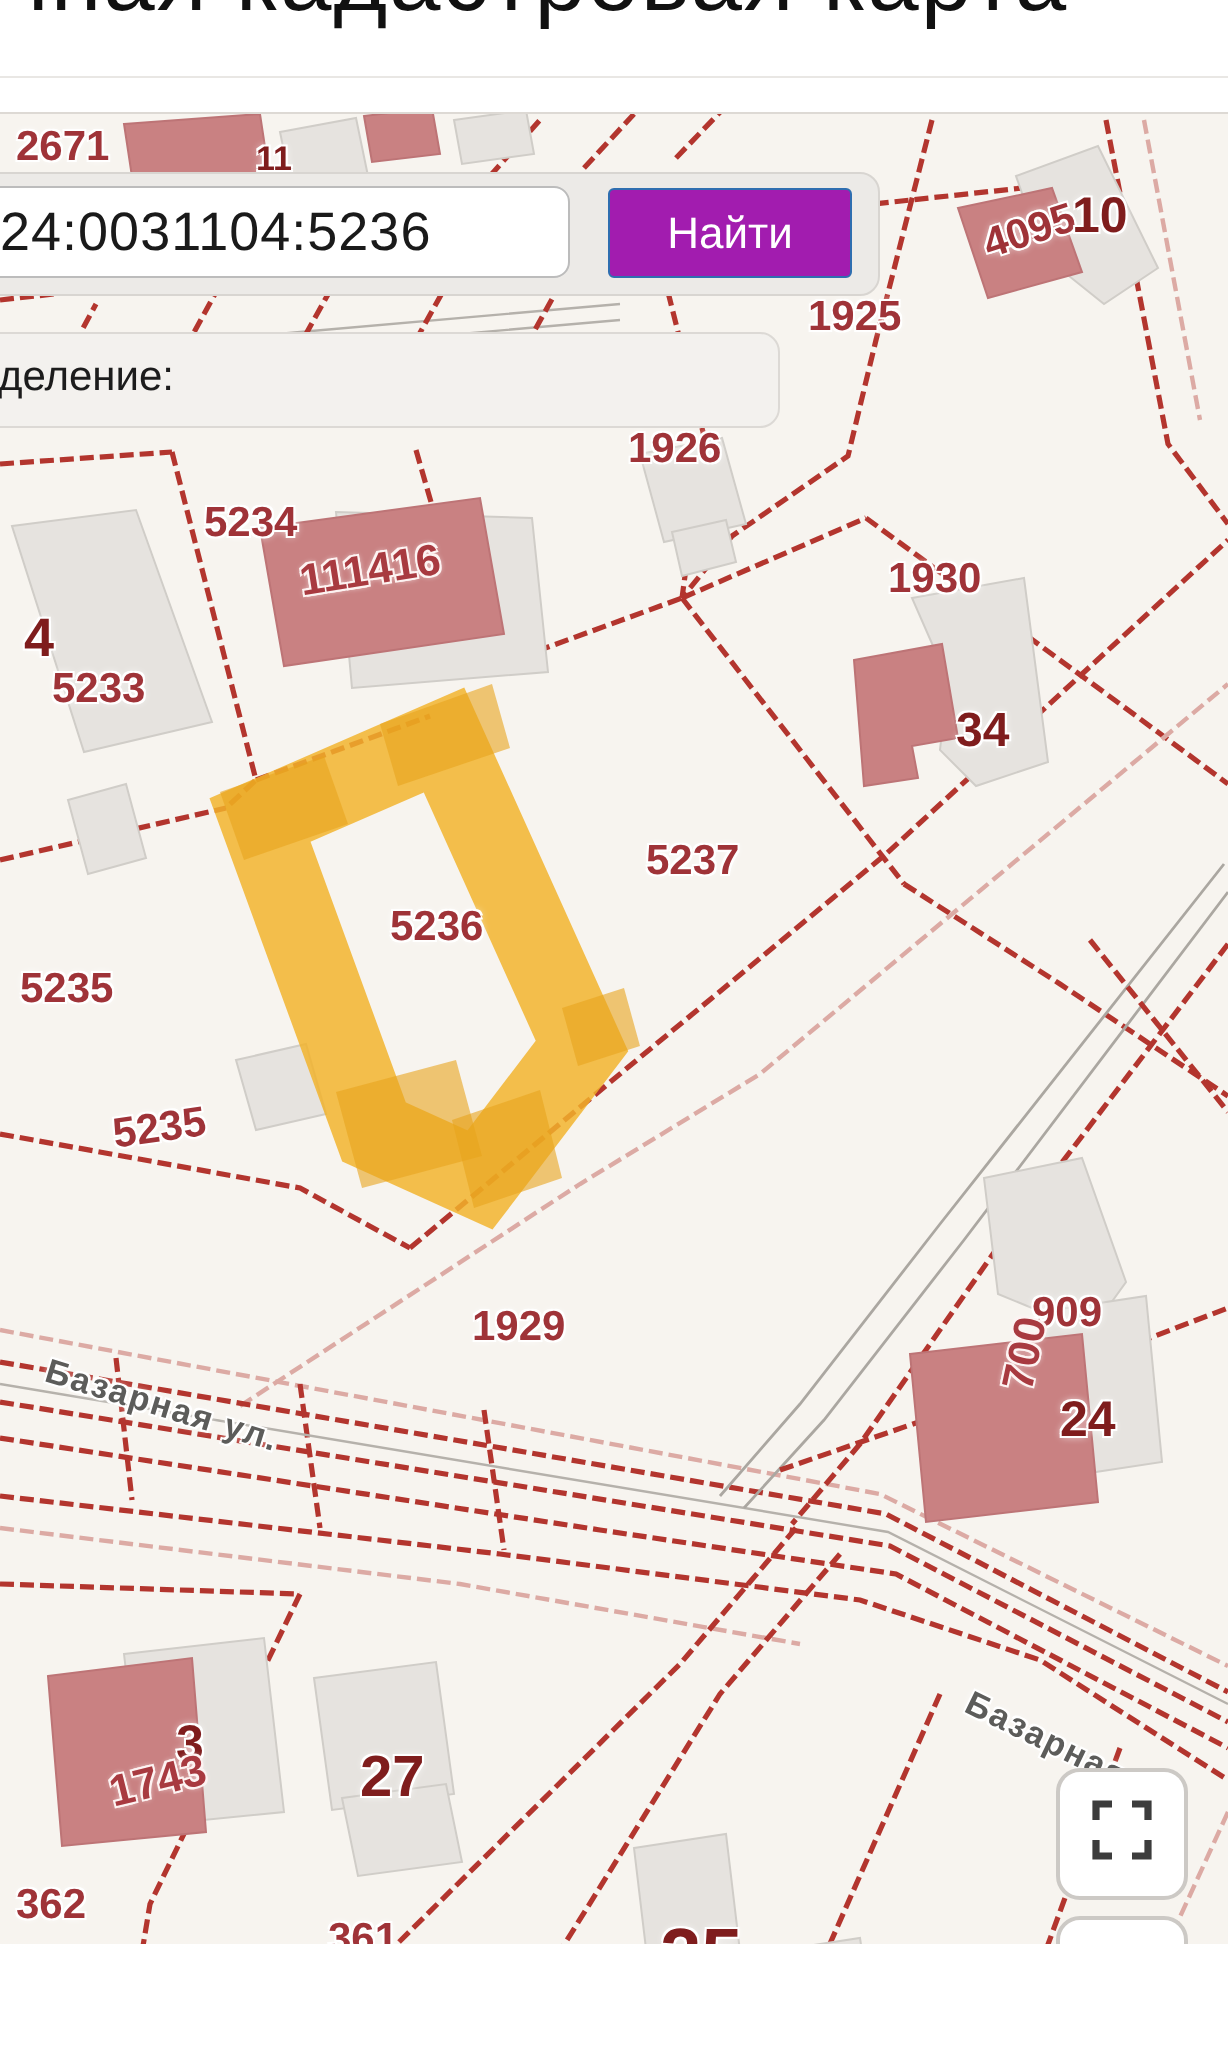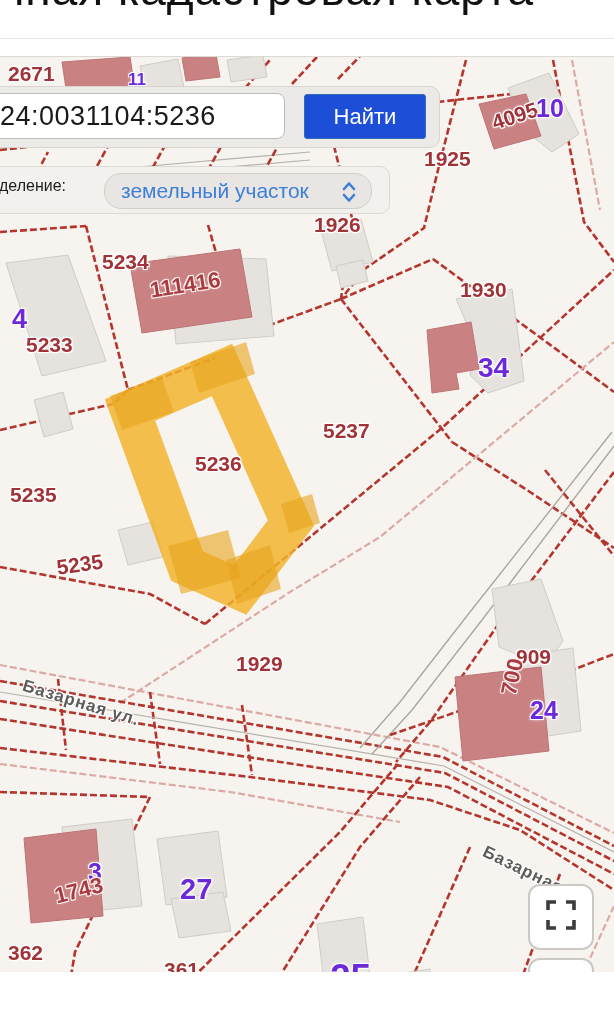--- a/index.html
+++ b/index.html
@@ -25,41 +25,41 @@
   .o{fill:#e8a41c;opacity:.6;}
   .sel{fill:none;stroke:#f2b32b;stroke-width:40;opacity:.84;stroke-linejoin:miter;stroke-linecap:square;}
 
   
   #labels{position:absolute;inset:0;z-index:2;pointer-events:none;}
   .lb{position:absolute;font-weight:700;white-space:nowrap;transform-origin:left top;
       text-shadow:-1px -1px 0 #fff,1px -1px 0 #fff,-1px 1px 0 #fff,1px 1px 0 #fff,0 0 4px #fff;}
   .lb.r{color:#9f3338;font-size:21px;}
   .lb.e{color:#a83a40;font-size:22px;
         text-shadow:-1px -1px 0 #fdf3f2,1px -1px 0 #fdf3f2,-1px 1px 0 #fdf3f2,1px 1px 0 #fdf3f2,0 0 3px #fff;}
-  .lb.g{color:#6d28d9;font-size:25px;}
+  .lb.g{color:#7f1d1d;font-size:25px;}
   .lb.s{color:#5c5c5a;font-size:17px;font-weight:600;letter-spacing:1px;}
 
   
   .wm{position:absolute;left:150px;top:448px;width:310px;text-align:center;z-index:3;pointer-events:none;}
   .wm-line1{font-size:10px;letter-spacing:2.5px;color:rgba(140,146,155,.8);font-weight:600;}
   .wm-logo{font-size:62px;font-weight:700;line-height:60px;color:rgba(253,253,255,.92);
            text-shadow:0 0 1px rgba(150,150,158,.55),0 0 6px rgba(170,170,178,.35);}
 
   
   .search-panel{position:absolute;left:-24px;top:86px;width:462px;height:60px;background:#eceae7;
                 border:1px solid #d8d5d1;border-radius:10px;z-index:7;}
   .search-input{position:absolute;left:8px;top:6px;width:300px;height:46px;background:#fff;
                 border:1px solid #bcbcbc;border-radius:8px;font-size:27px;color:#1a1a1a;
                 padding:0 6px 0 14px;font-family:inherit;letter-spacing:.5px;box-sizing:border-box;}
-  .search-btn{position:absolute;left:327px;top:7px;width:122px;height:45px;background:#1d4ed8;
+  .search-btn{position:absolute;left:327px;top:7px;width:122px;height:45px;background:#a21caf;
               border:1px solid #2f6eb0;border-radius:3px;color:#fff;font-size:22px;
               font-family:inherit;cursor:pointer;}
   .filter-panel{position:absolute;left:-24px;top:166px;width:412px;height:46px;background:#f3f1ee;
                 border:1px solid #dcd9d5;border-radius:10px;z-index:7;}
-  .filter-label{position:absolute;left:22px;top:10px;font-size:16px;color:#1c1c1c;}
+  .filter-label{position:absolute;left:22px;top:10px;font-size:21px;color:#1c1c1c;}
   .filter-pill{position:absolute;left:127px;top:6px;width:266px;height:34px;background:#e8e5e2;
                border:1px solid #d2cfcb;border-radius:17px;display:flex;align-items:center;cursor:pointer;}
   .filter-value{margin-left:16px;font-size:21px;color:#3c7fd8;}
   .filter-chevron{position:absolute;right:14px;top:7px;}
 
   
   .ctl{position:absolute;width:62px;height:62px;background:#fff;border:2px solid #ccc9c5;
        border-radius:12px;z-index:7;display:flex;align-items:center;justify-content:center;cursor:pointer;}
   .ctl-full{left:528px;top:884px;}
   .ctl-zoom{left:528px;top:958px;font-size:42px;font-weight:400;color:#111;line-height:0;}
@@ -161,30 +161,30 @@
         <polygon points="190,362 246,342 255,374 199,393" class="o"></polygon>
         <polygon points="168,546 228,530 241,578 181,594" class="o"></polygon>
         <polygon points="226,560 270,545 281,589 237,604" class="o"></polygon>
         <polygon points="281,504 312,494 320,523 289,533" class="o"></polygon>
       </g>
   </svg>
 
   <div id="labels">
       <div class="lb r" style="left: 8px; top: 62px;">2671</div>
       <div class="lb g" style="left: 128px; top: 70px; font-size: 17px;">11</div>
-      <div class="lb r" style="left: 424px; top: 147px; text-align: right;">1925</div>
+      <div class="lb r" style="left: 404px; top: 147px; text-align: right;">1925</div>
       <div class="lb r" style="left: 489px; top: 112px; transform: rotate(-18deg);">4095</div>
       <div class="lb g" style="left: 536px; top: 94px;">10</div>
       <div class="lb r" style="left: 314px; top: 213px;">1926</div>
       <div class="lb r" style="left: 102px; top: 250px;">5234</div>
       <div class="lb e" style="left: 148px; top: 278px; transform: rotate(-9deg);">111416</div>
       <div class="lb g" style="left: 12px; top: 304px; font-size: 27px;">4</div>
       <div class="lb r" style="left: 26px; top: 333px;">5233</div>
-      <div class="lb r" style="left: 460px; top: 278px;">1930</div>
-      <div class="lb g" style="left: 478px; top: 352px; font-size: 28px;">34</div>
+      <div class="lb r" style="left: 444px; top: 278px;">1930</div>
+      <div class="lb g" style="left: 478px; top: 352px; font-size: 24px;">34</div>
       <div class="lb r" style="left: 323px; top: 403px; margin-top: 16px;">5237</div>
       <div class="lb r" style="left: 195px; top: 452px;">5236</div>
       <div class="lb r" style="left: 10px; top: 483px;">5235</div>
       <div class="lb r" style="left: 55px; top: 556px; transform: rotate(-8deg);">5235</div>
       <div class="lb r" style="left: 236px; top: 652px;">1929</div>
       <div class="lb r" style="left: 516px; top: 645px;">909</div>
       <div class="lb e" style="left: 496px; top: 692px; transform: rotate(-78deg);">700</div>
       <div class="lb g" style="left: 530px; top: 696px;">24</div>
       <div class="lb g" style="left: 88px; top: 858px;">3</div>
       <div class="lb e" style="left: 52px; top: 884px; transform: rotate(-14deg);">1743</div>
@@ -205,29 +205,20 @@
   </div>
   <div class="map-topline" style="z-index:6"></div>
 
   <div class="search-panel">
     <input class="search-input" type="text" value="24:0031104:5236" style="">
     <button class="search-btn">Найти</button>
   </div>
 
   <div class="filter-panel">
     <span class="filter-label">деление:</span>
-    <div class="filter-pill">
-      <span class="filter-value">земельный участок</span>
-      <span class="filter-chevron">
-        <svg width="16" height="22" viewBox="0 0 16 22">
-          <path d="M3 8 L8 2.5 L13 8" fill="none" stroke="#3c7fd8" stroke-width="2.6" stroke-linecap="round" stroke-linejoin="round"></path>
-          <path d="M3 14 L8 19.5 L13 14" fill="none" stroke="#3c7fd8" stroke-width="2.6" stroke-linecap="round" stroke-linejoin="round"></path>
-        </svg>
-      </span>
-    </div>
   </div>
 
   <div class="ctl ctl-full">
     <span>
       <svg width="36" height="36" viewBox="0 0 36 36">
         <path d="M5 13 V5 H13 M23 5 H31 V13 M31 23 V31 H23 M13 31 H5 V23" fill="none" stroke="#3c3c3c" stroke-width="3.6"></path>
       </svg>
     </span>
   </div>
   <div class="ctl ctl-zoom">

